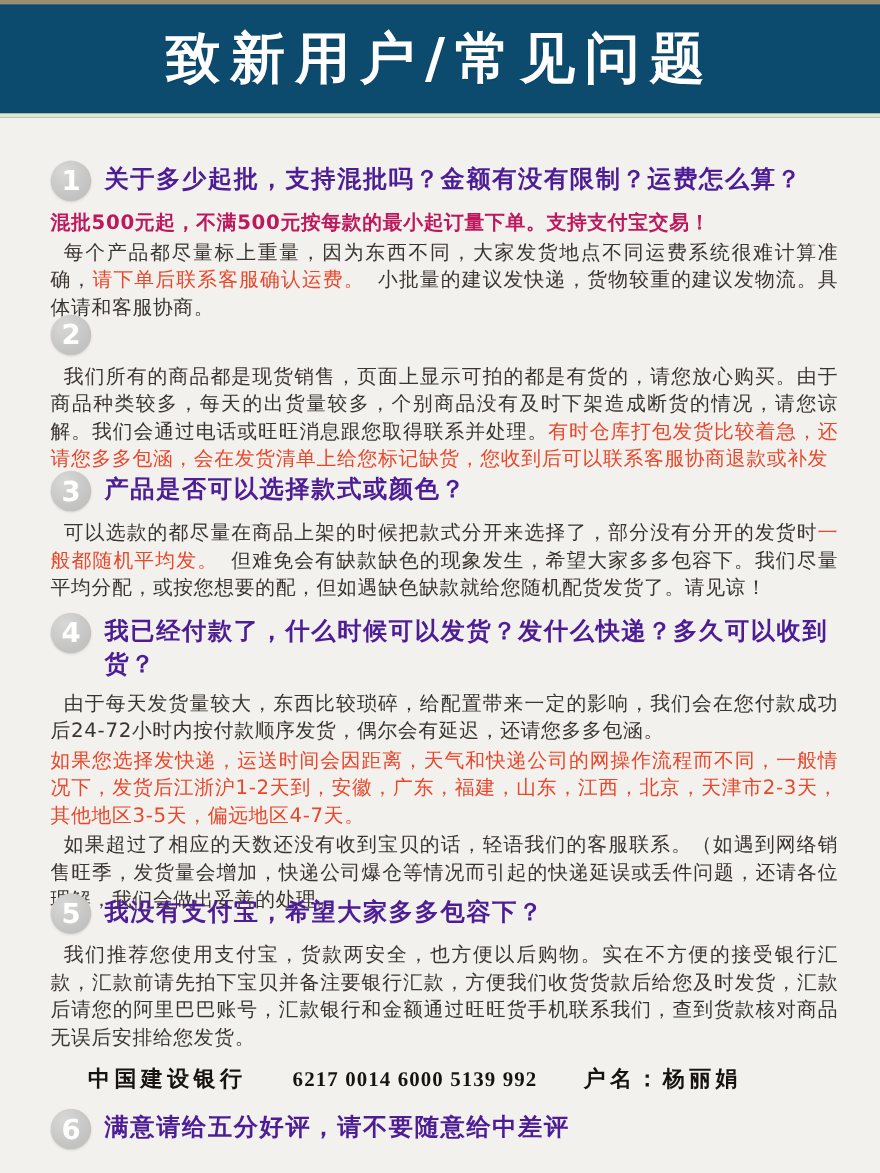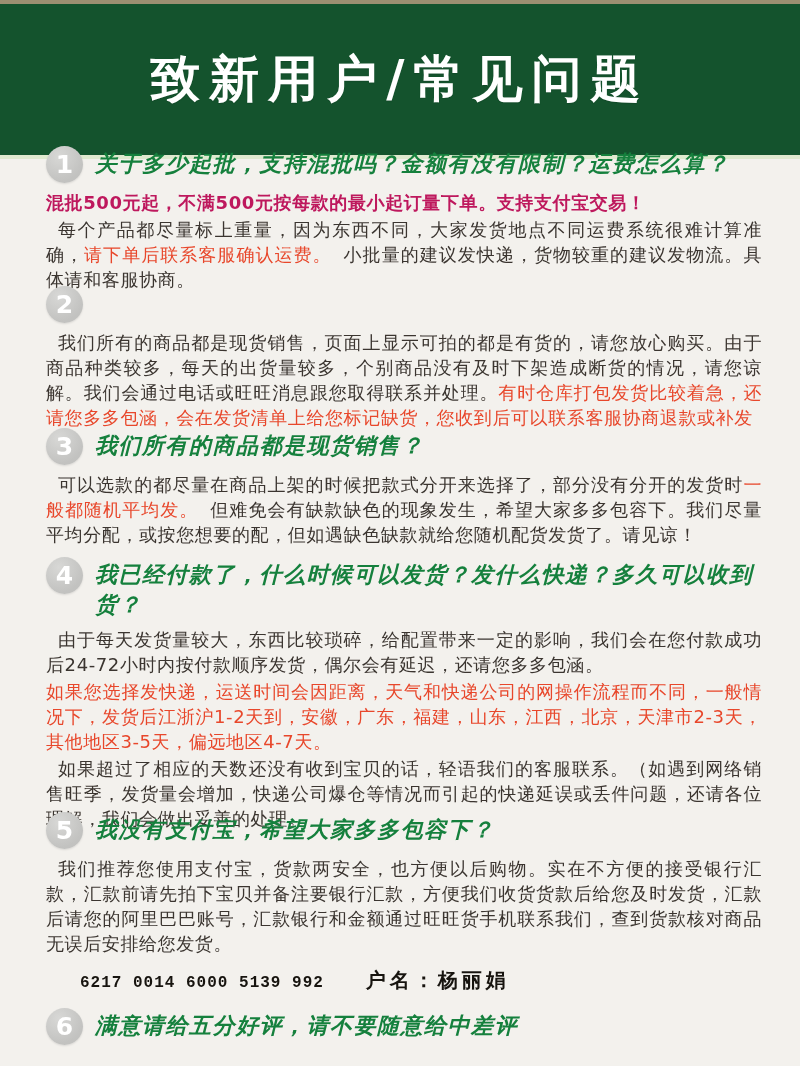--- a/index.html
+++ b/index.html
@@ -6,23 +6,23 @@
   body {
     width: 800px; height: 1066px;
     position: relative;
     overflow: hidden;
     background: #F3F1ED;
     font-family: "DejaVu Sans", sans-serif;
   }
   
   .header {
     position: absolute; top: 0; left: 0;
-    width: 800px; height: 159px;
+    width: 800px; height: 107px;
     box-sizing: border-box;
-    background: #14532d;
+    background: #0c4a6e;
     border-top: 4px solid #9C8F71;
     border-bottom: 4px solid #DFE9CF;
     display: flex; align-items: center; justify-content: center;
   }
   .page-title {
     color: #FFFFFF;
     font-family: "DejaVu Serif", serif;
     font-size: 50px;
     font-weight: bold;
     letter-spacing: 9px;
@@ -37,25 +37,24 @@
     width: 37px; height: 37px;
     border-radius: 50%;
     background: radial-gradient(circle at 35% 28%, #D8D8D6, #C2C2C0 70%);
     box-shadow: 0 1px 2px rgba(0,0,0,0.10);
     color: #FFFFFF;
     font-size: 25px; font-weight: bold;
     display: flex; align-items: center; justify-content: center;
   }
   .question {
     font-size: 22px; font-weight: bold;
-    color: #15803d;
+    color: #4c1d95;
     letter-spacing: 1.5px;
     line-height: 30px;
     padding-top: 3px;
-    font-style: italic;
   }
   .para {
     margin: 0 0 2px 0;
     font-size: 18px;
     line-height: 25px;
     letter-spacing: 0.6px;
     color: #3B3530;
     text-align: justify;
   }
   .run-ink { color: #3B3530; margin-left: 12px; }
@@ -64,21 +63,21 @@
   
   .bank-row {
     display: flex; align-items: baseline; gap: 42px;
     margin-top: 11px;
     padding-left: 34px;
     color: #17140F;
     font-weight: bold;
     white-space: nowrap;
   }
   .bank-name  { font-size: 20px; letter-spacing: 4px; }
-  .bank-number{ font-size: 16px; letter-spacing: 1px; font-family: Liberation Mono, monospace; text-align: right; }
+  .bank-number{ font-size: 19px; letter-spacing: 1px; font-family: Liberation Serif, serif; text-align: right; }
   .bank-holder{ font-size: 20px; letter-spacing: 4px; }
   
   #sec1 { top: 146px; }
   #sec2 { top: 286px; }
   #sec3 { top: 428px; }
   #sec4 { top: 557px; }
   #sec5 { top: 812px; }
   #sec6 { top: 1008px; }
 </style>
 </head>
@@ -100,21 +99,21 @@
 <div class="section" id="sec2">
   <div class="q-row">
     <div class="badge">2</div>
   </div>
   <p class="para"><span class="run-ink">我们所有的商品都是现货销售，页面上显示可拍的都是有货的，请您放心购买。由于商品种类较多，每天的出货量较多，个别商品没有及时下架造成断货的情况，请您谅解。我们会通过电话或旺旺消息跟您取得联系并处理。</span><span class="run-red">有时仓库打包发货比较着急，还请您多多包涵，会在发货清单上给您标记缺货，您收到后可以联系客服协商退款或补发</span></p>
 </div>
 
 <div class="section" id="sec3">
   <div class="q-row">
     <div class="badge">3</div>
-    <div class="question">我们所有的商品都是现货销售？</div>
+    <div class="question">产品是否可以选择款式或颜色？</div>
   </div>
   <p class="para"><span class="run-ink">可以选款的都尽量在商品上架的时候把款式分开来选择了，部分没有分开的发货时</span><span class="run-red">一般都随机平均发。</span><span class="run-ink">但难免会有缺款缺色的现象发生，希望大家多多包容下。我们尽量平均分配，或按您想要的配，但如遇缺色缺款就给您随机配货发货了。请见谅！</span></p>
 </div>
 
 <div class="section" id="sec4">
   <div class="q-row">
     <div class="badge">4</div>
     <div class="question">我已经付款了，什么时候可以发货？发什么快递？多久可以收到货？</div>
   </div>
   <p class="para"><span class="run-ink">由于每天发货量较大，东西比较琐碎，给配置带来一定的影响，我们会在您付款成功后24-72小时内按付款顺序发货，偶尔会有延迟，还请您多多包涵。</span></p>
@@ -122,20 +121,21 @@
   <p class="para"><span class="run-ink">如果超过了相应的天数还没有收到宝贝的话，轻语我们的客服联系。（如遇到网络销售旺季，发货量会增加，快递公司爆仓等情况而引起的快递延误或丢件问题，还请各位理解，我们会做出妥善的处理。</span></p>
 </div>
 
 <div class="section" id="sec5">
   <div class="q-row">
     <div class="badge">5</div>
     <div class="question">我没有支付宝，希望大家多多包容下？</div>
   </div>
   <p class="para"><span class="run-ink">我们推荐您使用支付宝，货款两安全，也方便以后购物。实在不方便的接受银行汇款，汇款前请先拍下宝贝并备注要银行汇款，方便我们收货货款后给您及时发货，汇款后请您的阿里巴巴账号，汇款银行和金额通过旺旺货手机联系我们，查到货款核对商品无误后安排给您发货。</span></p>
   <div class="bank-row">
+    <span class="bank-name">中国建设银行</span>
     <span class="bank-number">6217 0014 6000 5139 992</span>
     <span class="bank-holder">户名：杨丽娟</span>
   </div>
 </div>
 
 <div class="section" id="sec6">
   <div class="q-row">
     <div class="badge">6</div>
     <div class="question">满意请给五分好评，请不要随意给中差评</div>
   </div>

